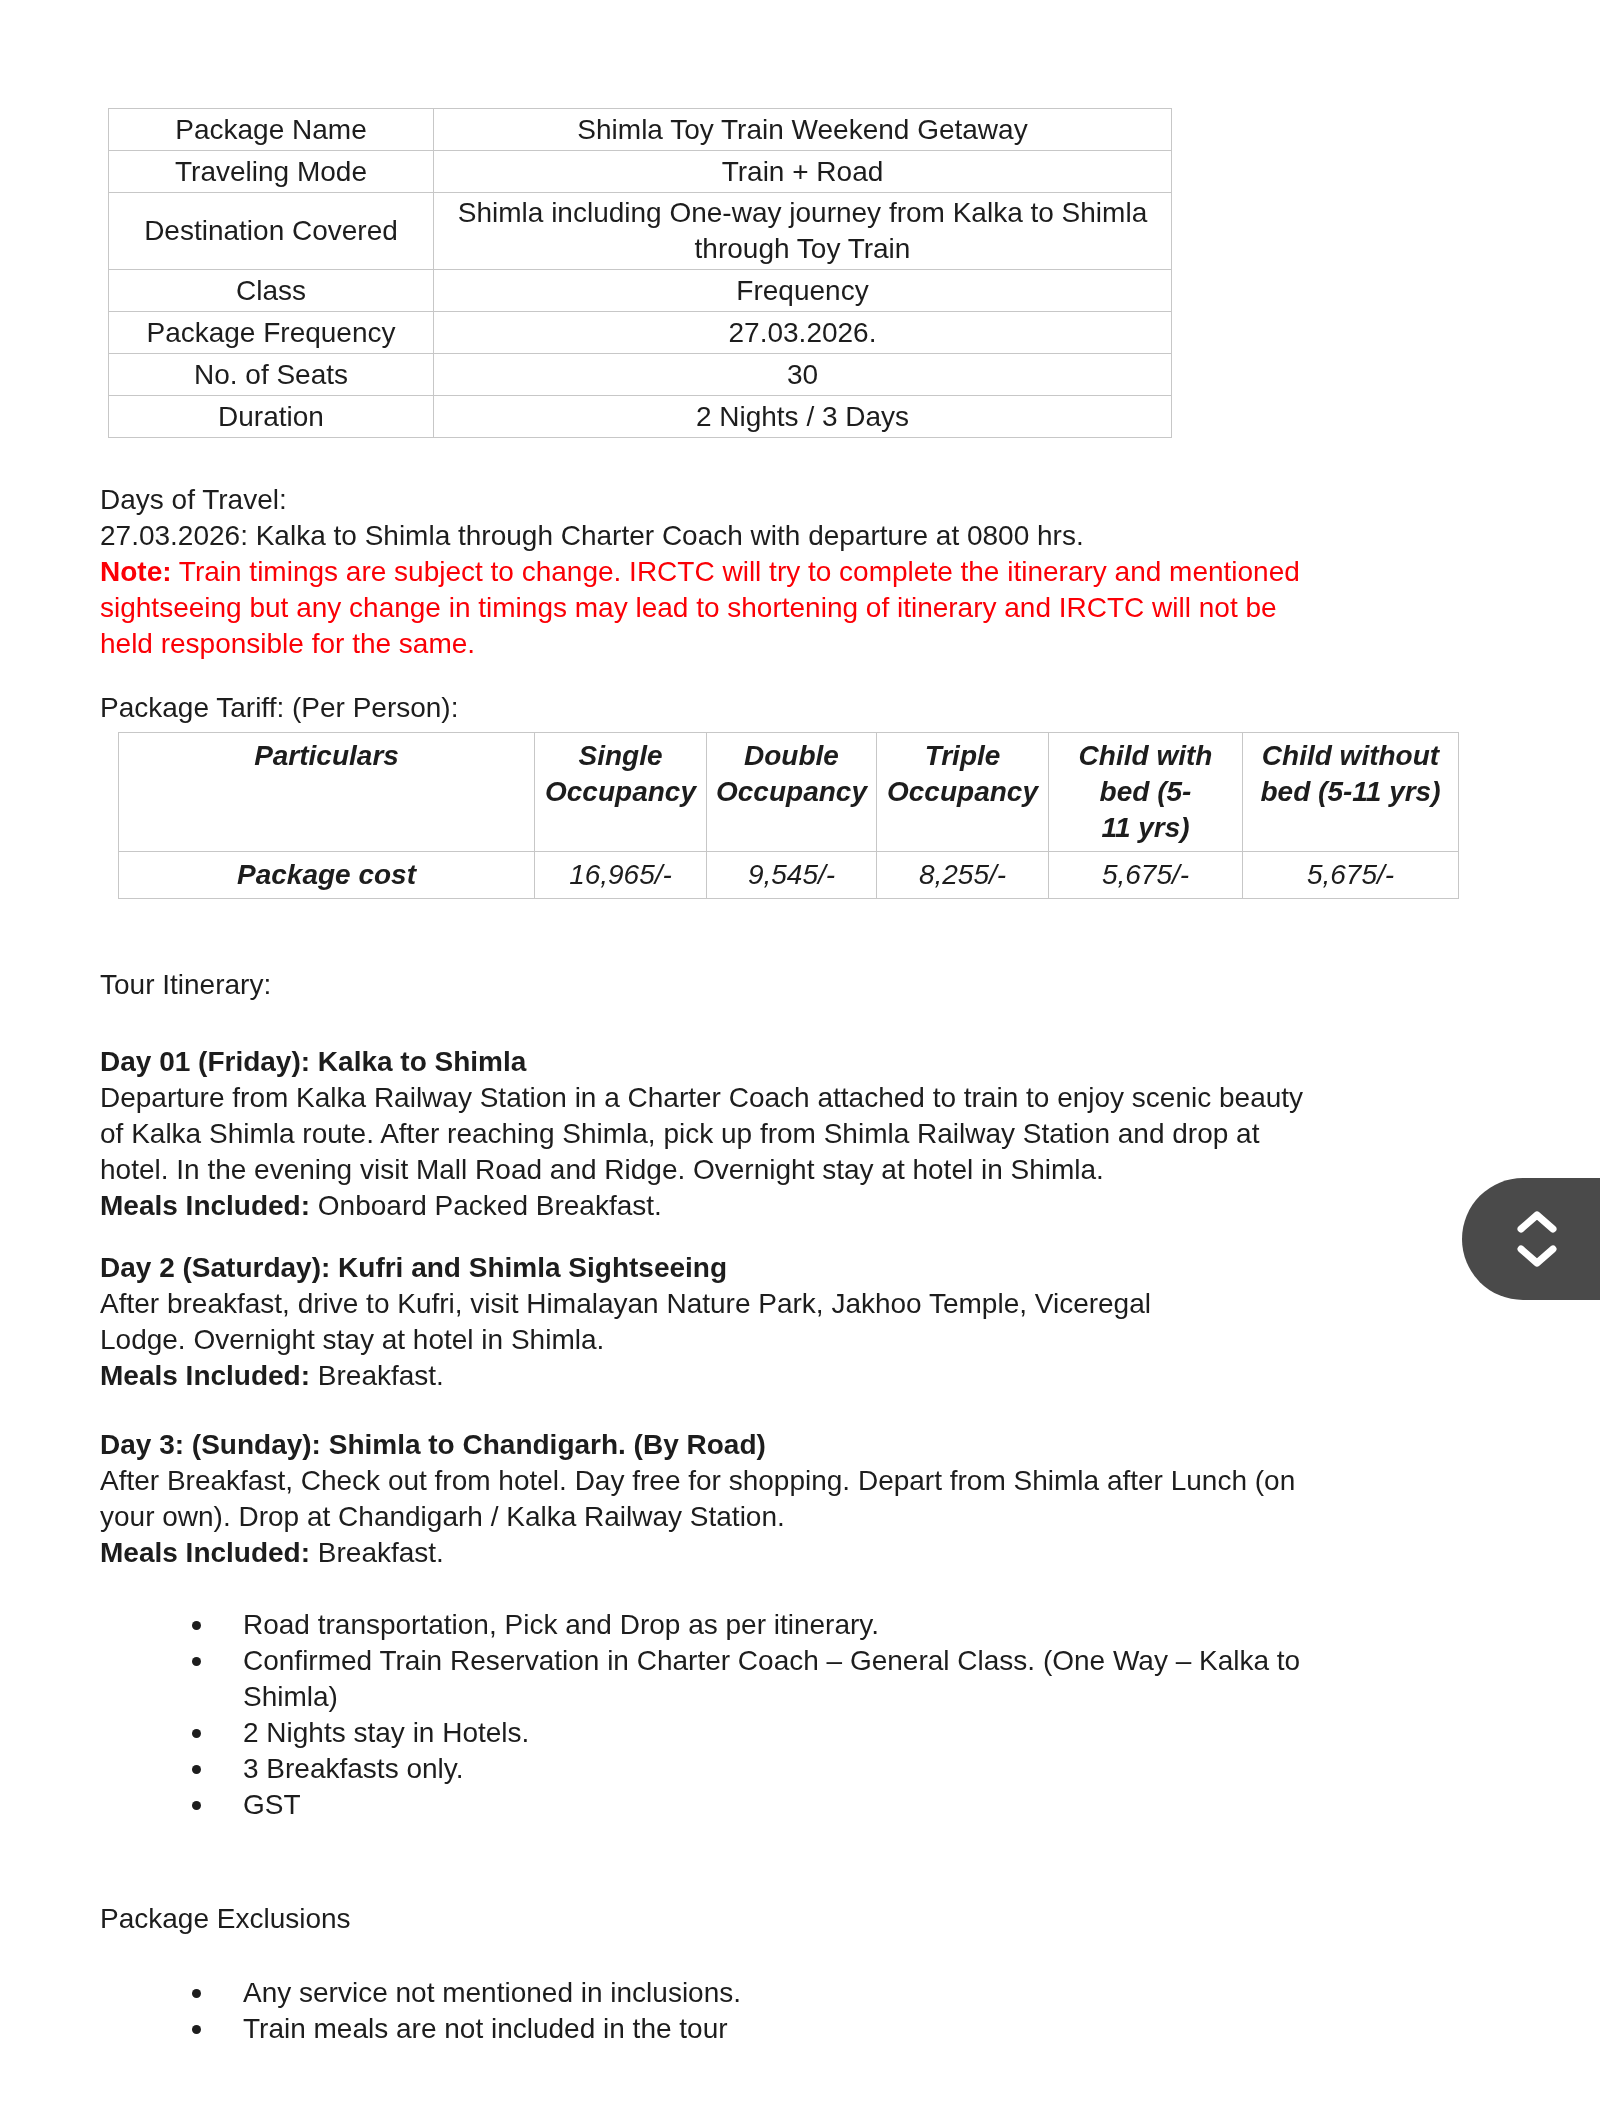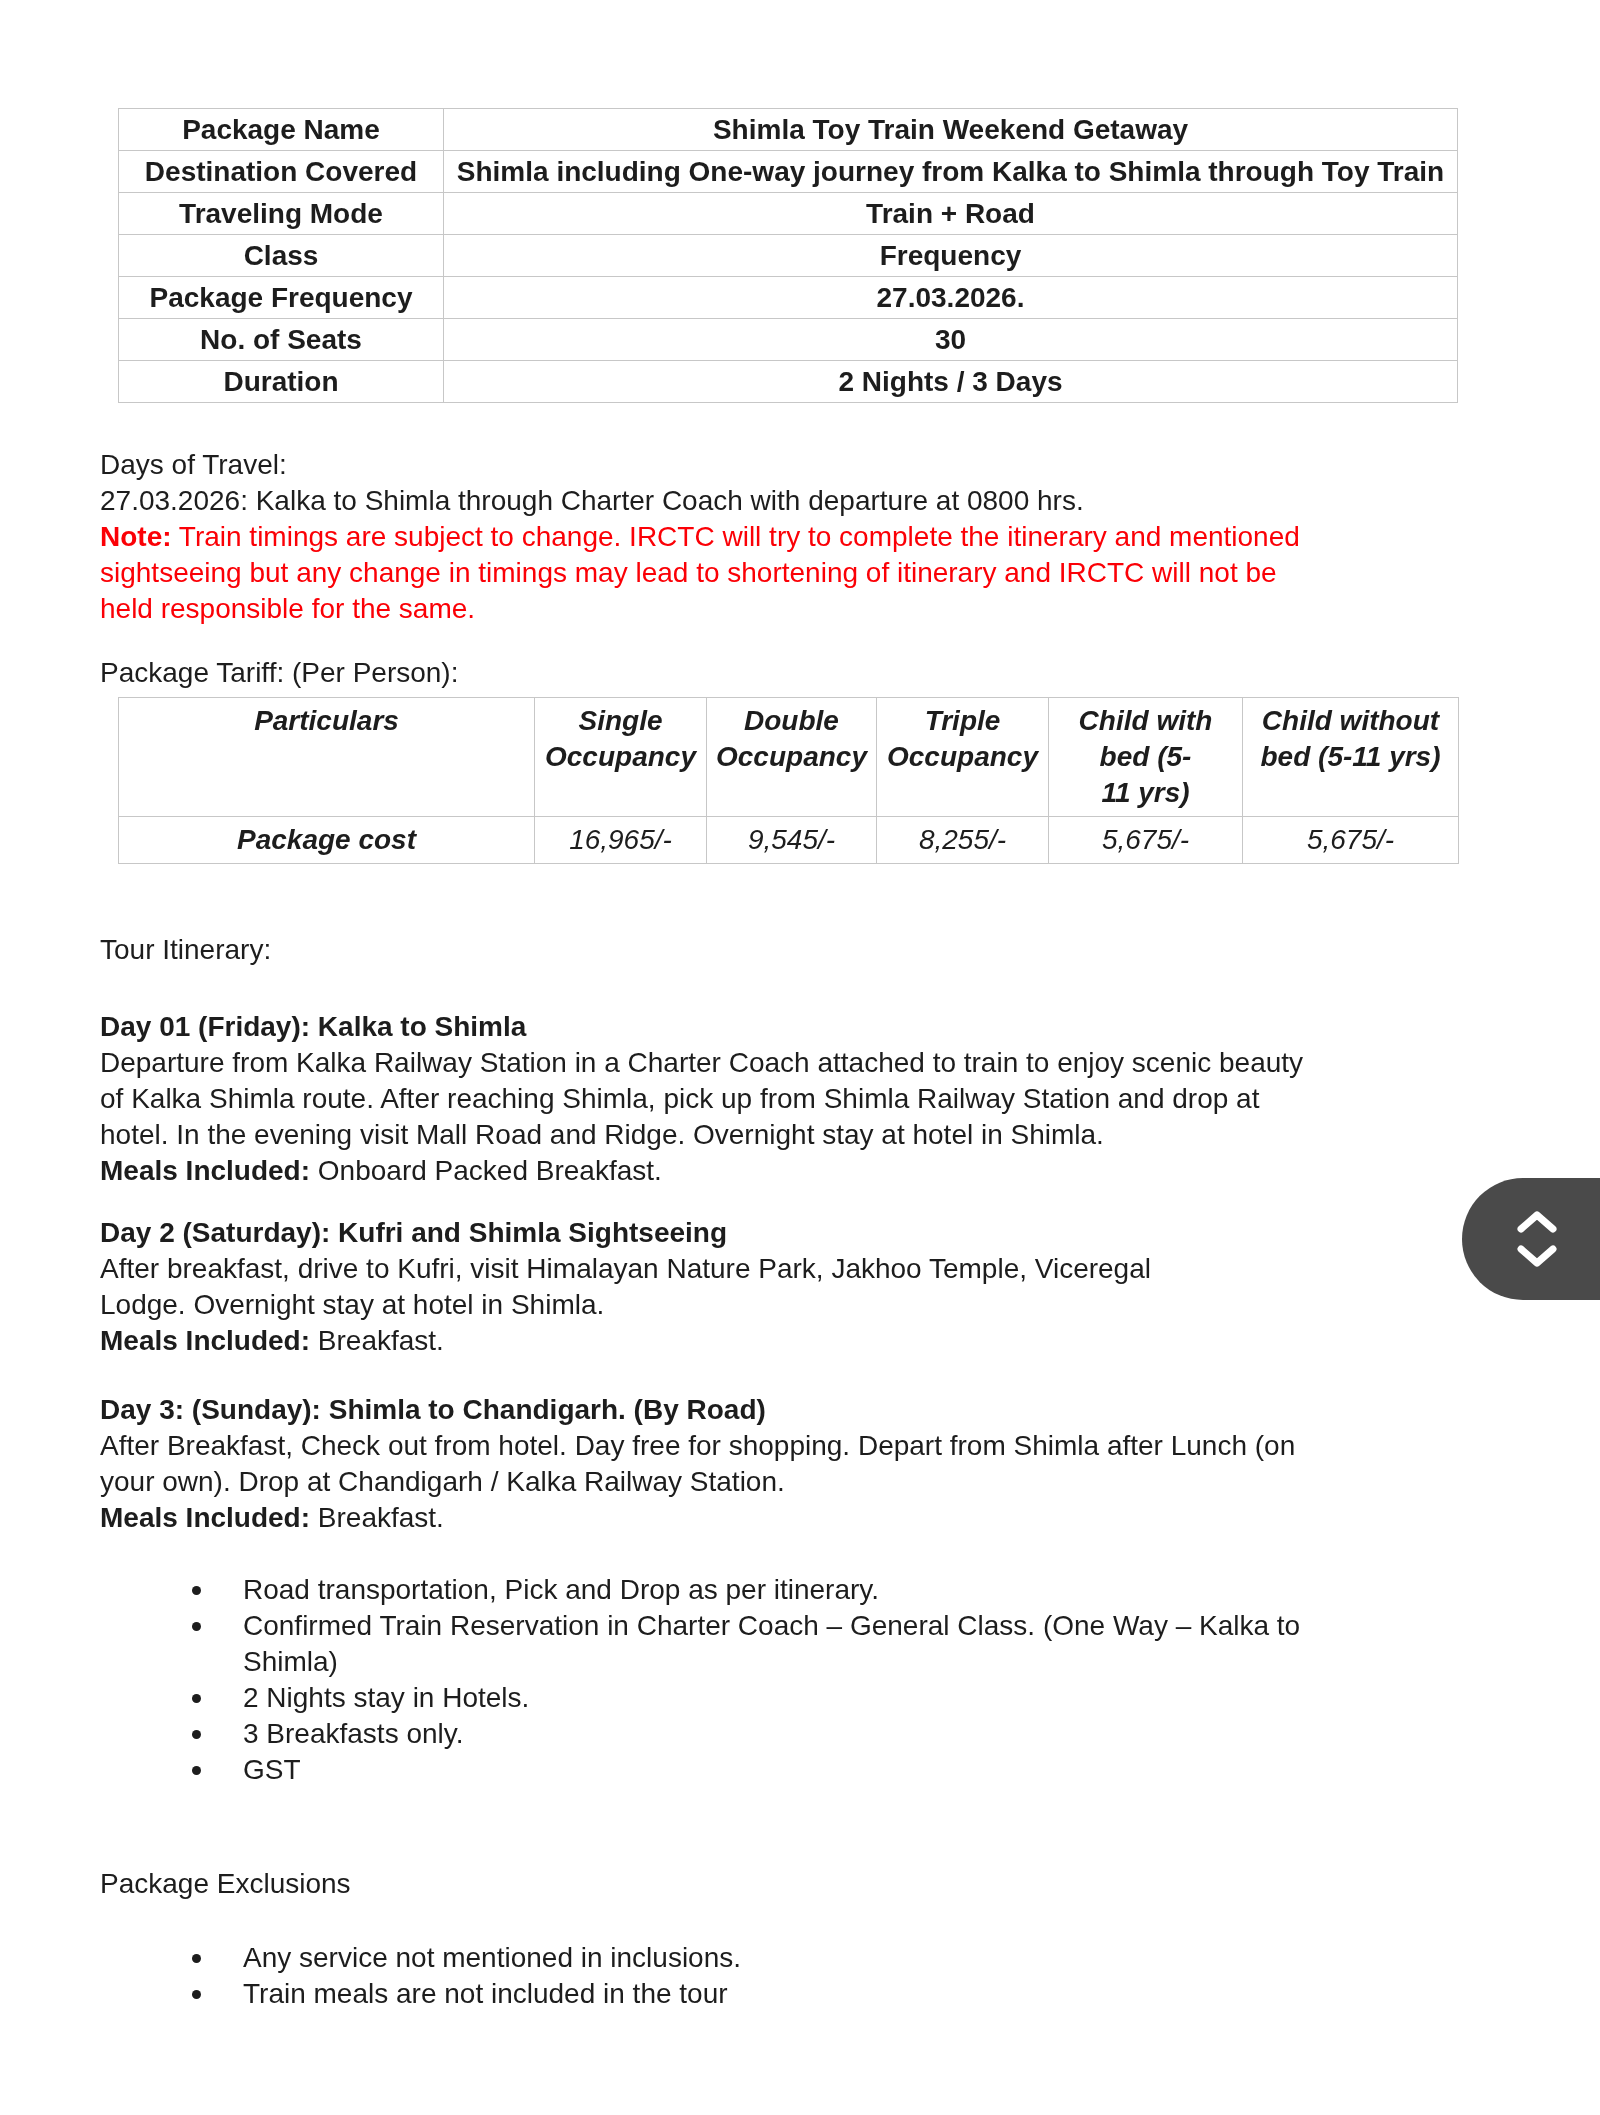--- a/index.html
+++ b/index.html
@@ -19,24 +19,23 @@
     top: 108px;
     width: 1358px;
   }
   .bold { font-weight: 700; }
   .red { color: #fb0006; }
   .pre { white-space: pre-line; }
 
   
   table { border-collapse: collapse; }
   .info-table {
-    margin-left: 18px;
-    width: 1340px;
+    margin-left: 8px;
+    width: 1064px;
     table-layout: fixed;
-    font-weight: bold;
   }
   .info-table td {
     border: 1px solid #c7c7c7;
     height: 42px;
     text-align: center;
     vertical-align: middle;
     padding: 2px 8px;
   }
   .info-table td.label-col { width: 325px; }
 
@@ -131,26 +130,26 @@
 
 <div class="page">
 
   <table class="info-table">
     <tbody>
       <tr>
         <td class="label-col">Package Name</td>
         <td>Shimla Toy Train Weekend Getaway</td>
       </tr>
       <tr>
+        <td class="label-col">Traveling Mode</td>
+        <td>Train + Road</td>
+      </tr>
+      <tr>
         <td class="label-col">Destination Covered</td>
         <td>Shimla including One-way journey from Kalka to Shimla through Toy Train</td>
-      </tr>
-      <tr>
-        <td class="label-col">Traveling Mode</td>
-        <td>Train + Road</td>
       </tr>
       <tr>
         <td class="label-col">Class</td>
         <td>Frequency</td>
       </tr>
       <tr>
         <td class="label-col">Package Frequency</td>
         <td>27.03.2026.</td>
       </tr>
       <tr>

